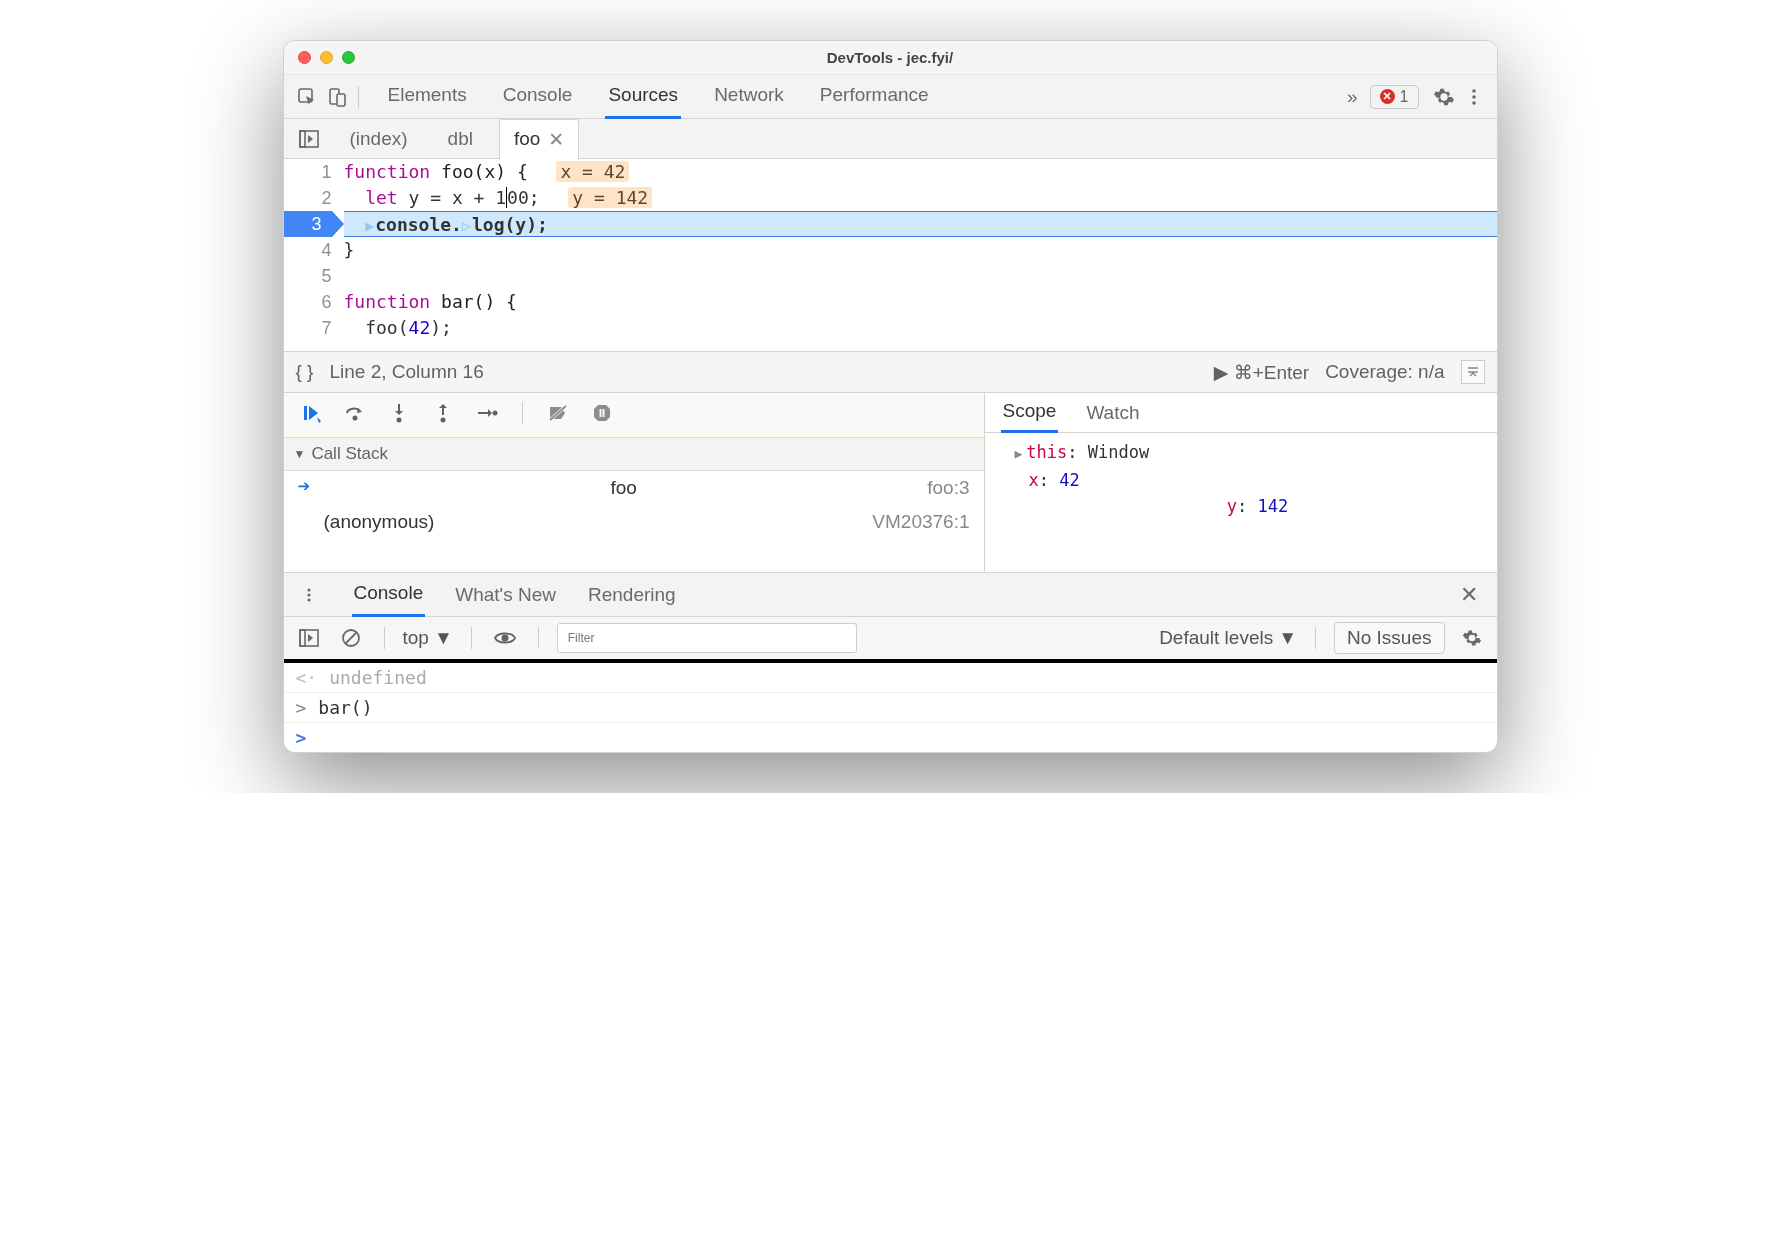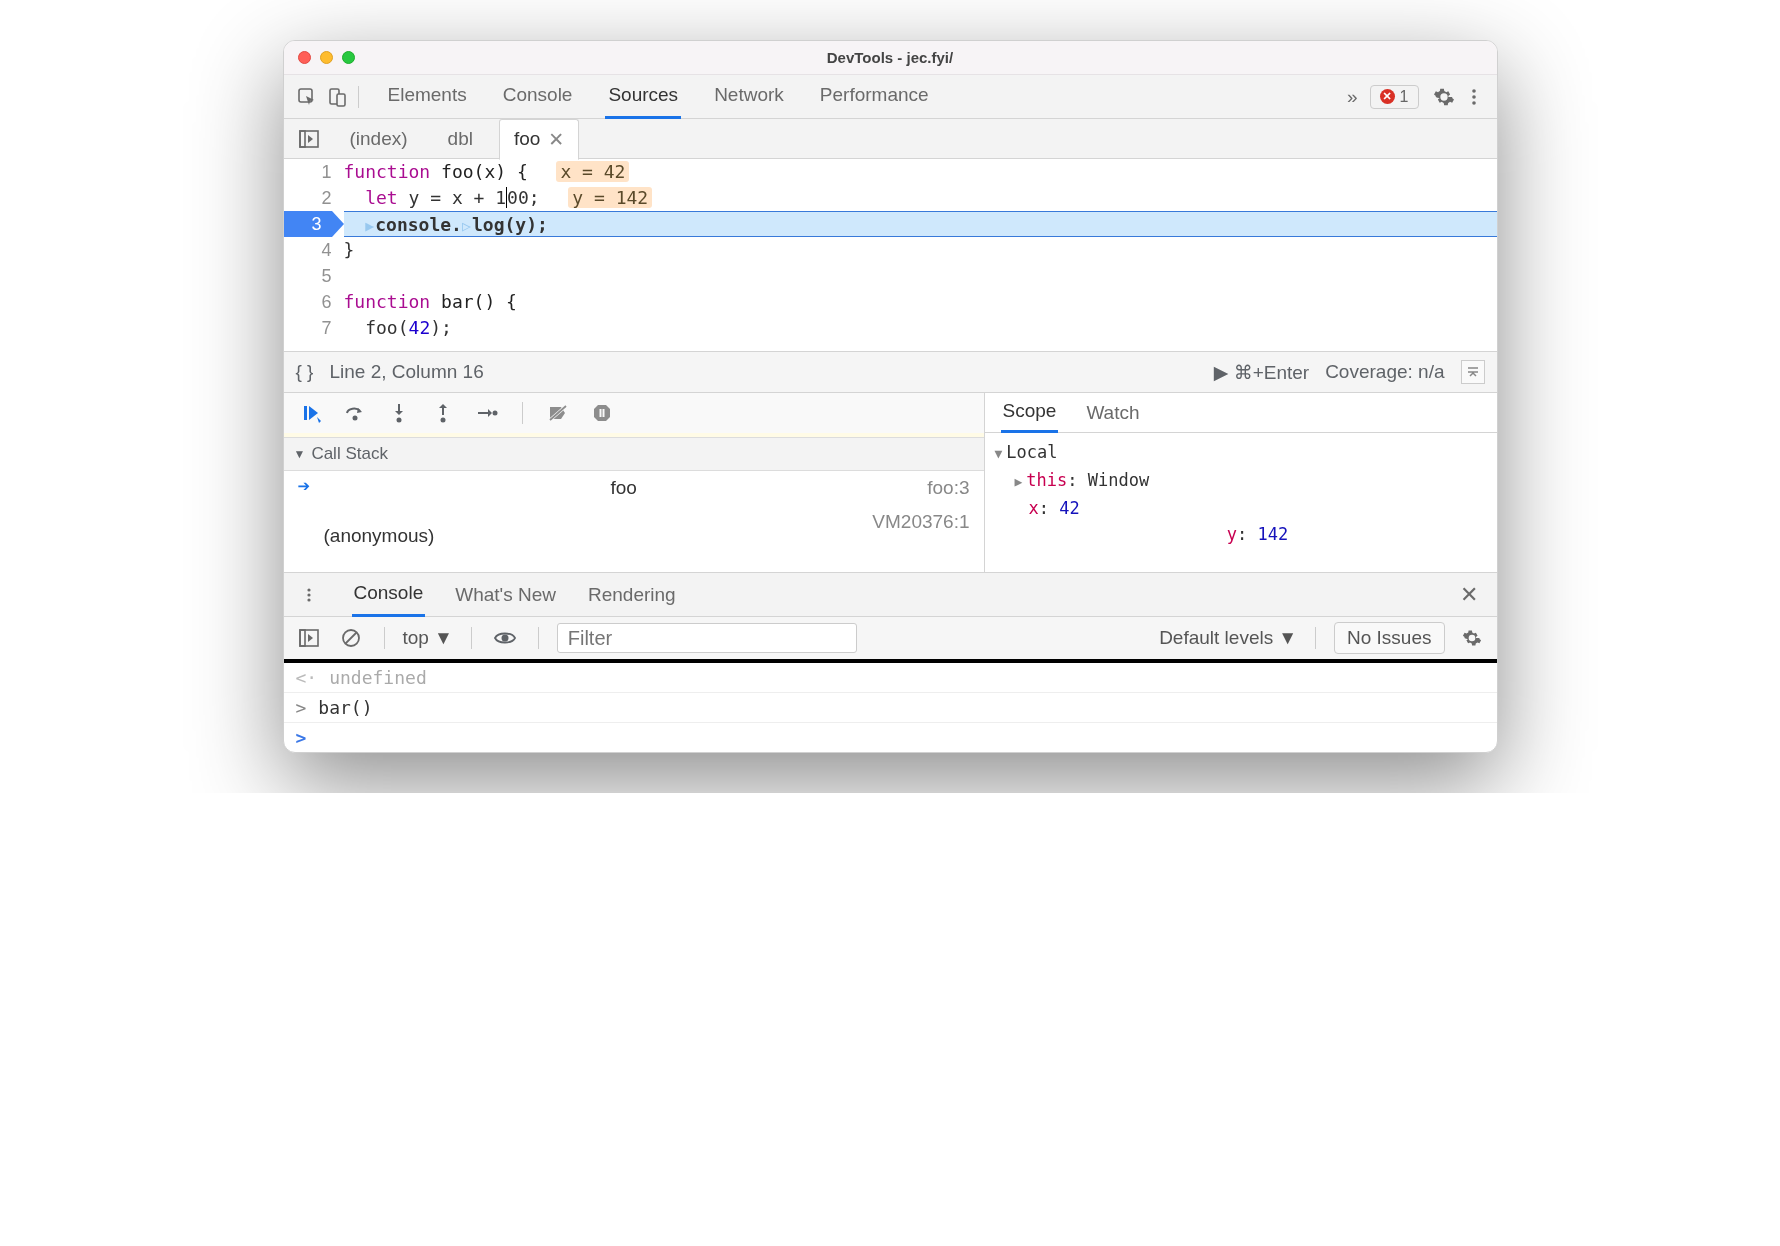--- a/index.html
+++ b/index.html
@@ -128,21 +128,21 @@
   .drawer-tabs .t { color:#6a6a6a; padding:10px 2px; cursor:pointer;}
   .drawer-tabs .t.active { color:#333; border-bottom:3px solid #1a73e8;}
   .drawer-tabs .close { margin-left:auto; color:#6a6a6a; font-size:22px; cursor:pointer; padding:0 8px;}
   .console-bar {
     display:flex; align-items:center; gap:12px; height:46px; padding:0 10px;
     border-bottom:4px solid #000000; background:#f6f6f6;
   }
   .ctx-sel { display:flex; align-items:center; gap:5px; color:#555;}
   .filter-input {
     flex:1; max-width:450px; height:30px; border:1px solid #ccc; border-radius:3px;
-    background:#fff; padding:0 10px; font-size:20px; color:#888;
+    background:#fff; padding:0 10px; font-size:12px; color:#888;
   }
   .no-issues {
     border:1px solid #ccc; border-radius:4px; padding:4px 12px; color:#555; background:#f9f9f9;
   }
   .console-body { font-family: Menlo, Consolas, monospace; font-size:18px;}
   .console-line { display:flex; padding:4px 12px; gap:12px; border-bottom:1px solid #eee;}
   .console-line .prompt { color:#bbb; font-family: monospace;}
   .console-line.result .prompt { color:#bbb;}
   .undef { color:#aaa;}
   svg { display:block; }
@@ -312,32 +312,31 @@
         <span style="font-size:12px;">▼</span>
         <span>Call Stack</span>
       </div>
       <div class="cs-row active" style="display:flex;">
         <span style="display:flex;align-items:center;">
             <span>foo</span>
           </span>
         <span class="loc">foo:3</span>
       </div>
       <div class="cs-row">
-        <span style="padding-left:26px;margin-top:14px;">(anonymous)</span>
+        <span style="padding-left:26px;">(anonymous)</span>
         <span class="loc">VM20376:1</span>
       </div>
     </div>
 
     <div class="dbg-right">
       <div class="tabs2">
         <div class="t active">Scope</div>
         <div class="t">Watch</div>
       </div>
       <div class="scope">
-        <div><span class="tri">▼</span><span>Local</span></div>
         <div style="padding-left:20px;"><span class="tri">▶</span><span class="k">this</span>: <span>Window</span></div>
         <div style="padding-left:34px;"><span class="k">x</span>: <span class="v">42</span></div>
         <div style="padding-left:34px;text-align:center;"><span class="k">y</span>: <span class="v">142</span></div>
       </div>
     </div>
   </div>
 
   <div class="drawer-tabs">
     <div class="iconbtn">
       <svg width="16" height="16" viewBox="0 0 16 16">

